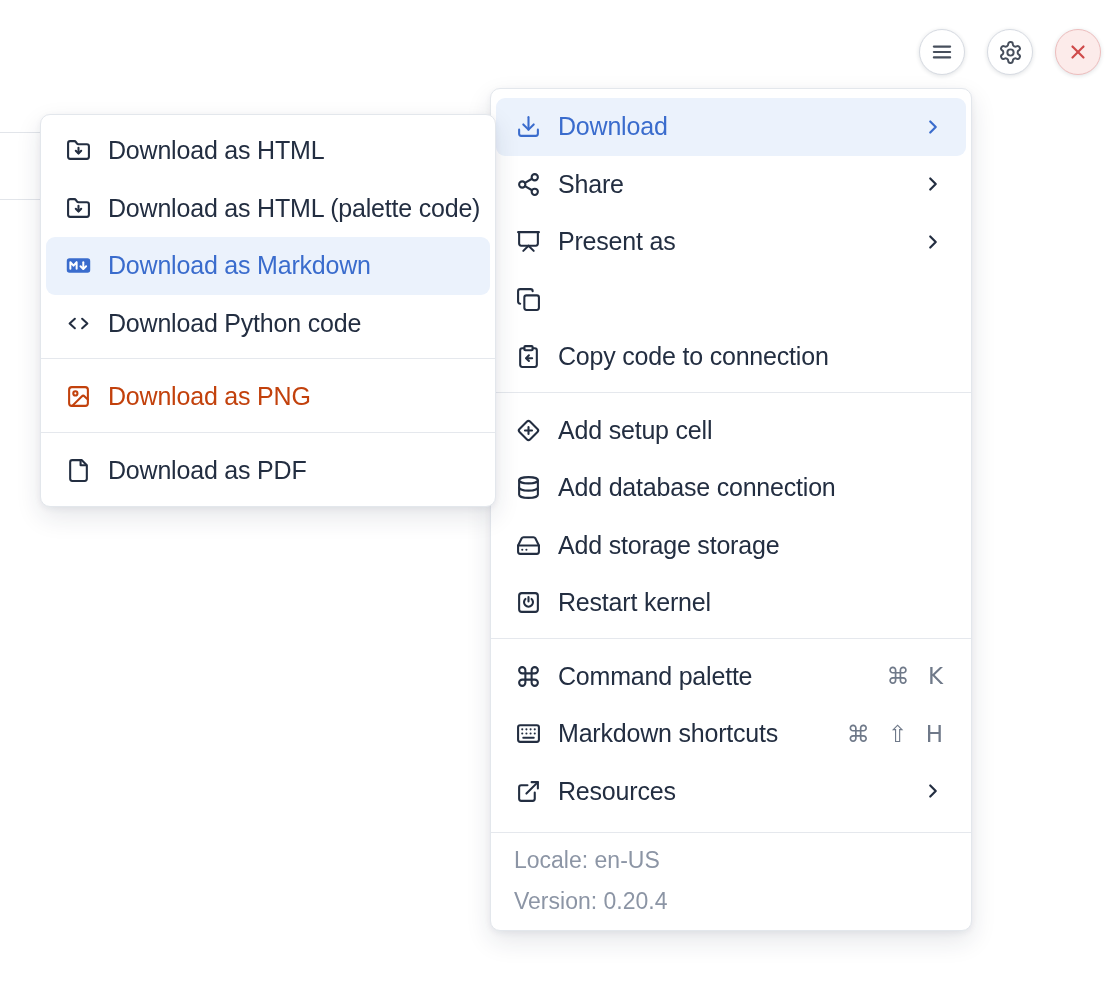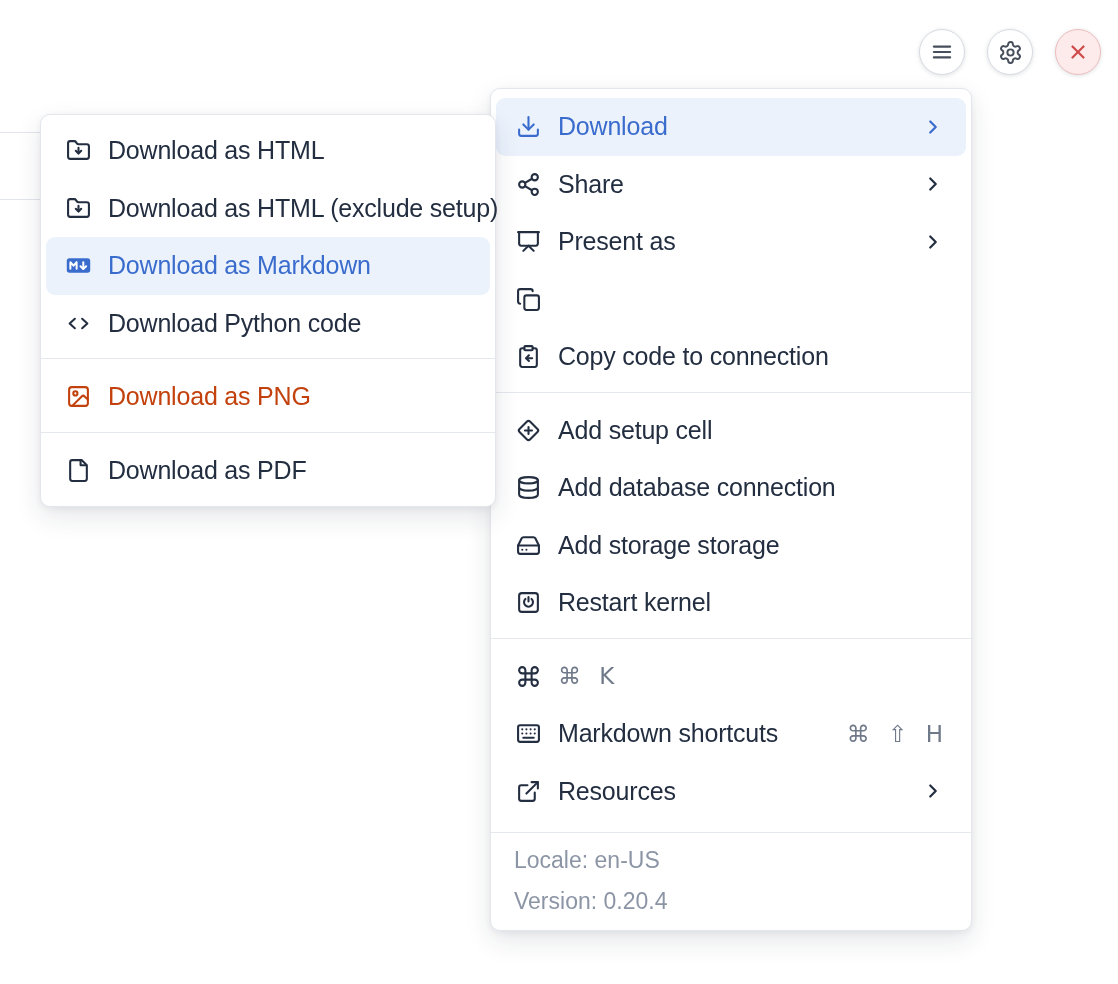--- a/index.html
+++ b/index.html
@@ -111,21 +111,21 @@
       <span class="mi-label">Download as HTML</span>
     </div>
     <div class="menu-item">
       <span class="mi-icon">
         <svg viewBox="0 0 24 24" fill="none" stroke="currentColor" stroke-width="2" stroke-linecap="round" stroke-linejoin="round">
           <path d="M20 20a2 2 0 0 0 2-2V8a2 2 0 0 0-2-2h-7.9a2 2 0 0 1-1.69-.9L9.6 3.9A2 2 0 0 0 7.93 3H4a2 2 0 0 0-2 2v13a2 2 0 0 0 2 2Z"></path>
           <path d="M12 9.3v5.2"></path>
           <path d="m14.6 12.3-2.6 2.6-2.6-2.6"></path>
         </svg>
       </span>
-      <span class="mi-label">Download as HTML (exclude setup)</span>
+      <span class="mi-label">Download as HTML (palette code)</span>
     </div>
     <div class="menu-item highlighted">
       <span class="mi-icon">
         <svg viewBox="0 0 24 24" fill="none">
           <rect x="0.75" y="5" width="22.5" height="14" rx="2.6" fill="#3A6CCD"></rect>
           <g stroke="#ffffff" stroke-width="1.9" stroke-linecap="round" stroke-linejoin="round">
             <path d="M4.2 15.2V8.8l3 3.4 3-3.4v6.4"></path>
             <path d="M16.6 8.8v6.2"></path>
             <path d="m13.9 12.7 2.7 2.6 2.7-2.6"></path>
           </g>
@@ -275,20 +275,21 @@
         </span>
         <span class="mi-label">Restart kernel</span>
       </div>
       <div class="sep"></div>
       <div class="menu-item">
         <span class="mi-icon">
           <svg viewBox="0 0 24 24" fill="none" stroke="currentColor" stroke-width="2" stroke-linecap="round" stroke-linejoin="round">
             <path d="M15 6v12a3 3 0 1 0 3-3H6a3 3 0 1 0 3 3V6a3 3 0 1 0-3 3h12a3 3 0 1 0-3-3"></path>
           </svg>
         </span>
+        <span class="mi-label">Command palette</span>
         <span class="mi-shortcut">⌘ K</span>
       </div>
       <div class="menu-item">
         <span class="mi-icon">
           <svg viewBox="0 0 24 24" fill="none" stroke="currentColor" stroke-width="2" stroke-linecap="round" stroke-linejoin="round">
             <rect x="2" y="4" width="20" height="16" rx="2"></rect>
             <path d="M6 8h.01"></path>
             <path d="M10 8h.01"></path>
             <path d="M14 8h.01"></path>
             <path d="M18 8h.01"></path>

